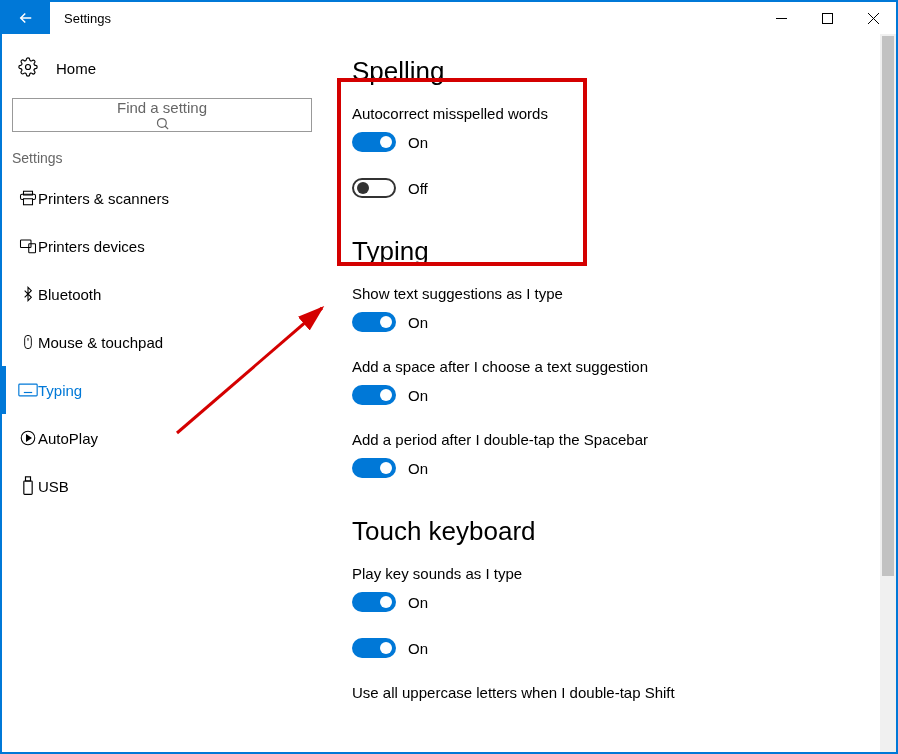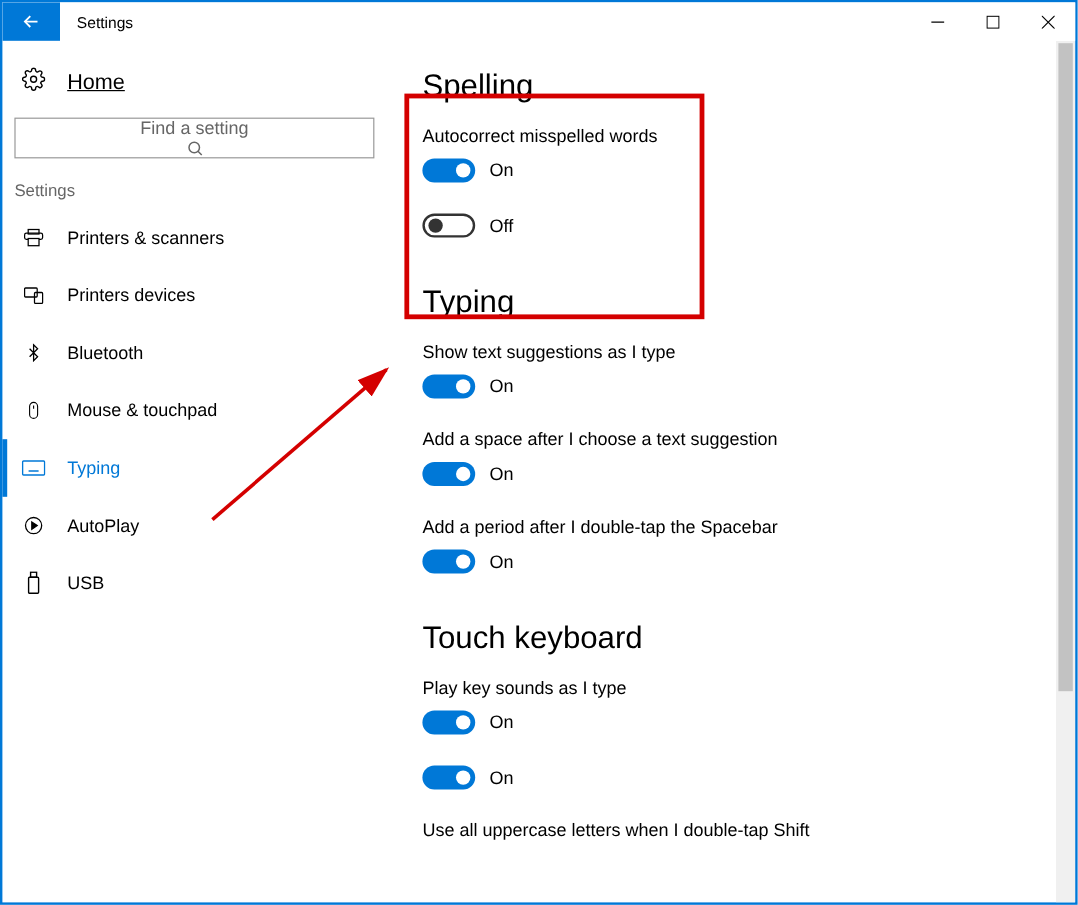--- a/index.html
+++ b/index.html
@@ -58,23 +58,22 @@
   .sidebar {
     width: 320px;
     padding: 14px 10px 0 10px;
   }
   .home-row {
     display: flex;
     align-items: center;
     height: 40px;
     padding-left: 6px;
     gap: 18px;
-    font-size: 18px;
-    color: #000;
-    text-decoration: underline;
+    font-size: 15px;
+    color: #000;
   }
   .search-box {
     margin: 10px 0 18px 0;
     border: 1px solid #999;
     height: 34px;
     display: flex;
     align-items: center;
     padding: 0 10px;
     color: #666;
     font-size: 15px;
@@ -83,21 +82,20 @@
   }
   .category-label {
     color: #666;
     font-size: 14px;
     margin: 8px 0 8px 0;
   }
   .nav-item {
     display: flex;
     align-items: center;
     height: 48px;
-    gap: 18px;
     padding-left: 6px;
     font-size: 15px;
     color: #000;
     border-left: 4px solid transparent;
     margin-left: -10px;
     padding-left: 12px;
   }
   .nav-item.active {
     color: #0078d7;
     border-left: 4px solid #0078d7;

